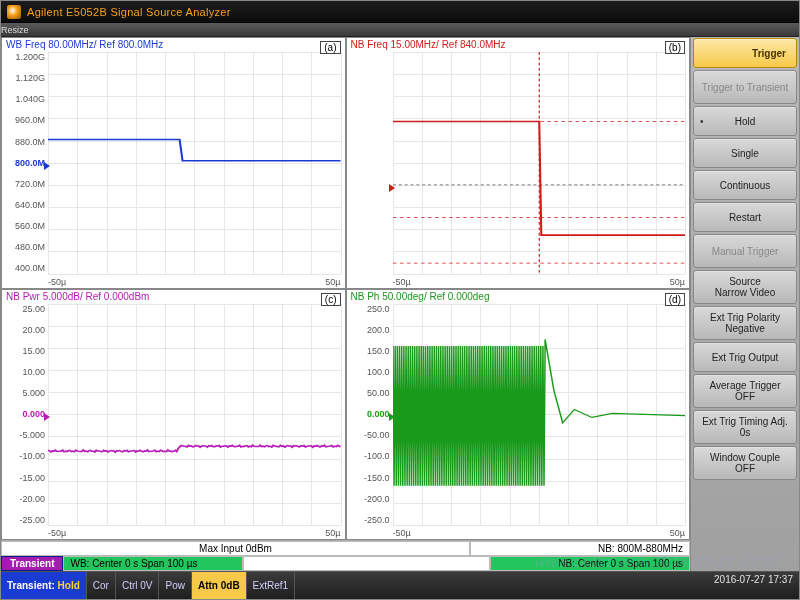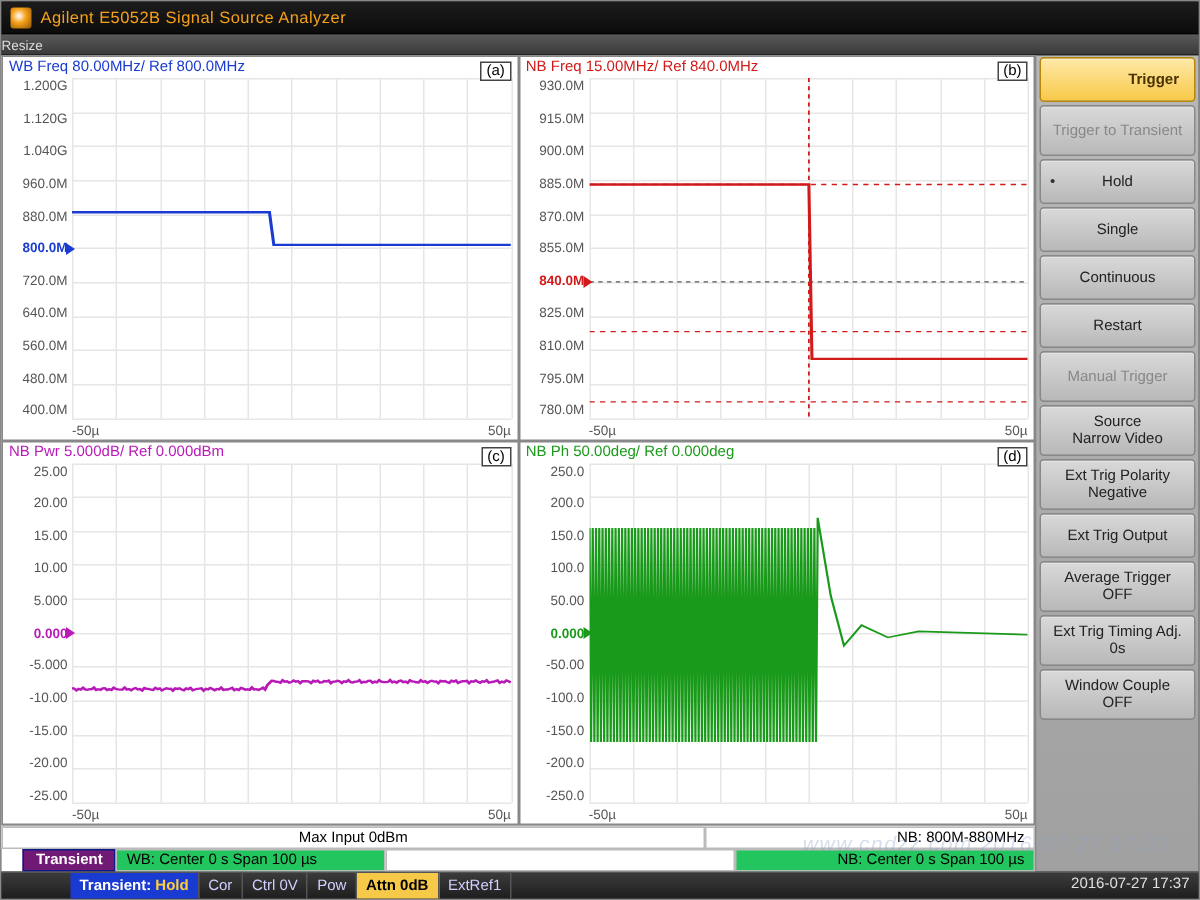--- a/index.html
+++ b/index.html
@@ -34,34 +34,34 @@
   .gridline-h, .gridline-v { position: absolute; background: #e6e6e6; }
   .gridline-h { left: 0; right: 0; height: 1px; }
   .gridline-v { top: 0; bottom: 0; width: 1px; }
   .trace-svg { position: absolute; top: 14px; left: 46px; right: 4px; bottom: 14px; width: calc(100% - 50px); height: calc(100% - 28px); }
   
   .infobar { display: flex; border-top: 1px solid #aaa; font-size: 10px; background: #fff; }
   .infobar-cell { border: 1px solid #bbb; padding: 1px 6px; background: #fff; }
   .infobar-fill { flex: 1; border: 1px solid #bbb; padding: 1px 6px; }
   .row2 { display: flex; font-size: 10px; }
   .row2 .cell { border: 1px solid #bbb; padding: 1px 6px; background: #22c55e; }
-  .row2 .transient { background: #701a75; color: #fff; font-weight: bold; padding: 1px 8px; border: 1px solid #0a1a88; margin-left: 14px; }
+  .row2 .transient { background: #a21caf; color: #fff; font-weight: bold; padding: 1px 8px; border: 1px solid #0a1a88; }
   .row2 .spacer { flex: 1; border: 1px solid #bbb; background: #fff; }
 
   
   .sidemenu { width: 108px; background: linear-gradient(#b8b8b8,#a0a0a0); display: flex; flex-direction: column; }
   .menubtn { height: 30px; margin: 1px 2px; background: linear-gradient(#d9d9d9,#b8b8b8); border: 1px solid #888; border-radius: 3px; font-size: 10px; display: flex; flex-direction: column; align-items: center; justify-content: center; color: #222; text-align: center; line-height: 1.1; box-shadow: inset 0 1px 0 #fff4; }
   .menubtn.dim { color: #888; }
   .menubtn.active { background: linear-gradient(#ffe9a8,#f7c948); border: 1px solid #b8860b; font-weight: bold; color: #4a3200; text-align: right; padding-right: 10px; align-items: flex-end; }
   .menubtn.bullet { position: relative; }
   .menubtn.bullet::before { content: "•"; position: absolute; left: 6px; color: #333; }
   .menubtn.tall { height: 34px; }
 
   
-  .statusbar { height: 18px; background: linear-gradient(#3b3b3b,#1e1e1e); display: flex; align-items: stretch; color: #d0d0ff; font-size: 10px; border-top: 1px solid #555; padding-left: 46px; }
+  .statusbar { height: 28px; background: linear-gradient(#3b3b3b,#1e1e1e); display: flex; align-items: stretch; color: #d0d0ff; font-size: 10px; border-top: 1px solid #555; }
   .statusbar .seg { padding: 2px 6px; border-right: 1px solid #555; display: flex; align-items: center; }
   .statusbar .transient-seg { background: #1a3bd1; color: #fff; font-weight: bold; }
   .statusbar .hold { color: #ffcf3a; }
   .statusbar .attn { background: #f7c948; color: #000; font-weight: bold; }
   .statusbar .spacer { flex: 1; }
   .statusbar .clock { padding: 2px 6px; color: #e0e0e0; }
 
   .watermark { position: absolute; right: 20px; bottom: 30px; color: rgba(140,160,200,0.35); font-size: 14px; font-style: italic; letter-spacing: 1px; pointer-events: none; z-index: 20; }
 </style>
 </head>
@@ -127,33 +127,20 @@
               <div class="gridline-h" style="top: 100%;"></div>
               <div class="gridline-v" style="left: 100%;"></div>
             </div>
             <svg class="trace-svg" viewBox="0 0 100 100" preserveAspectRatio="none">
               <polyline points="0,39.5 45,39.5 46,49.125 47,49.125 100,49.125" fill="none" stroke="#1a3bd1" stroke-width="0.7"></polyline>
             </svg>
           </div>
         <div class="plot" id="plot-b">
             <div class="plot-header hdr-b">NB Freq 15.00MHz/ Ref 840.0MHz</div>
             <div class="corner-label">(b)</div>
-            <div class="ylabels">
-              <span>930.0M</span>
-              <span>915.0M</span>
-              <span>900.0M</span>
-              <span>885.0M</span>
-              <span>870.0M</span>
-              <span>855.0M</span>
-              <span class="ref ref-b">840.0M</span>
-              <span>825.0M</span>
-              <span>810.0M</span>
-              <span>795.0M</span>
-              <span>780.0M</span>
-            </div>
             <div class="ref-mark" style="top: 146.2px; border-left: 6px solid rgb(209, 26, 26);"></div>
             <div class="xlabels">
               <span>-50µ</span>
               <span>50µ</span>
             </div>
             <div class="grid">
               <div class="gridline-h" style="top: 0%;"></div>
               <div class="gridline-v" style="left: 0%;"></div>
               <div class="gridline-h" style="top: 10%;"></div>
               <div class="gridline-v" style="left: 10%;"></div>

